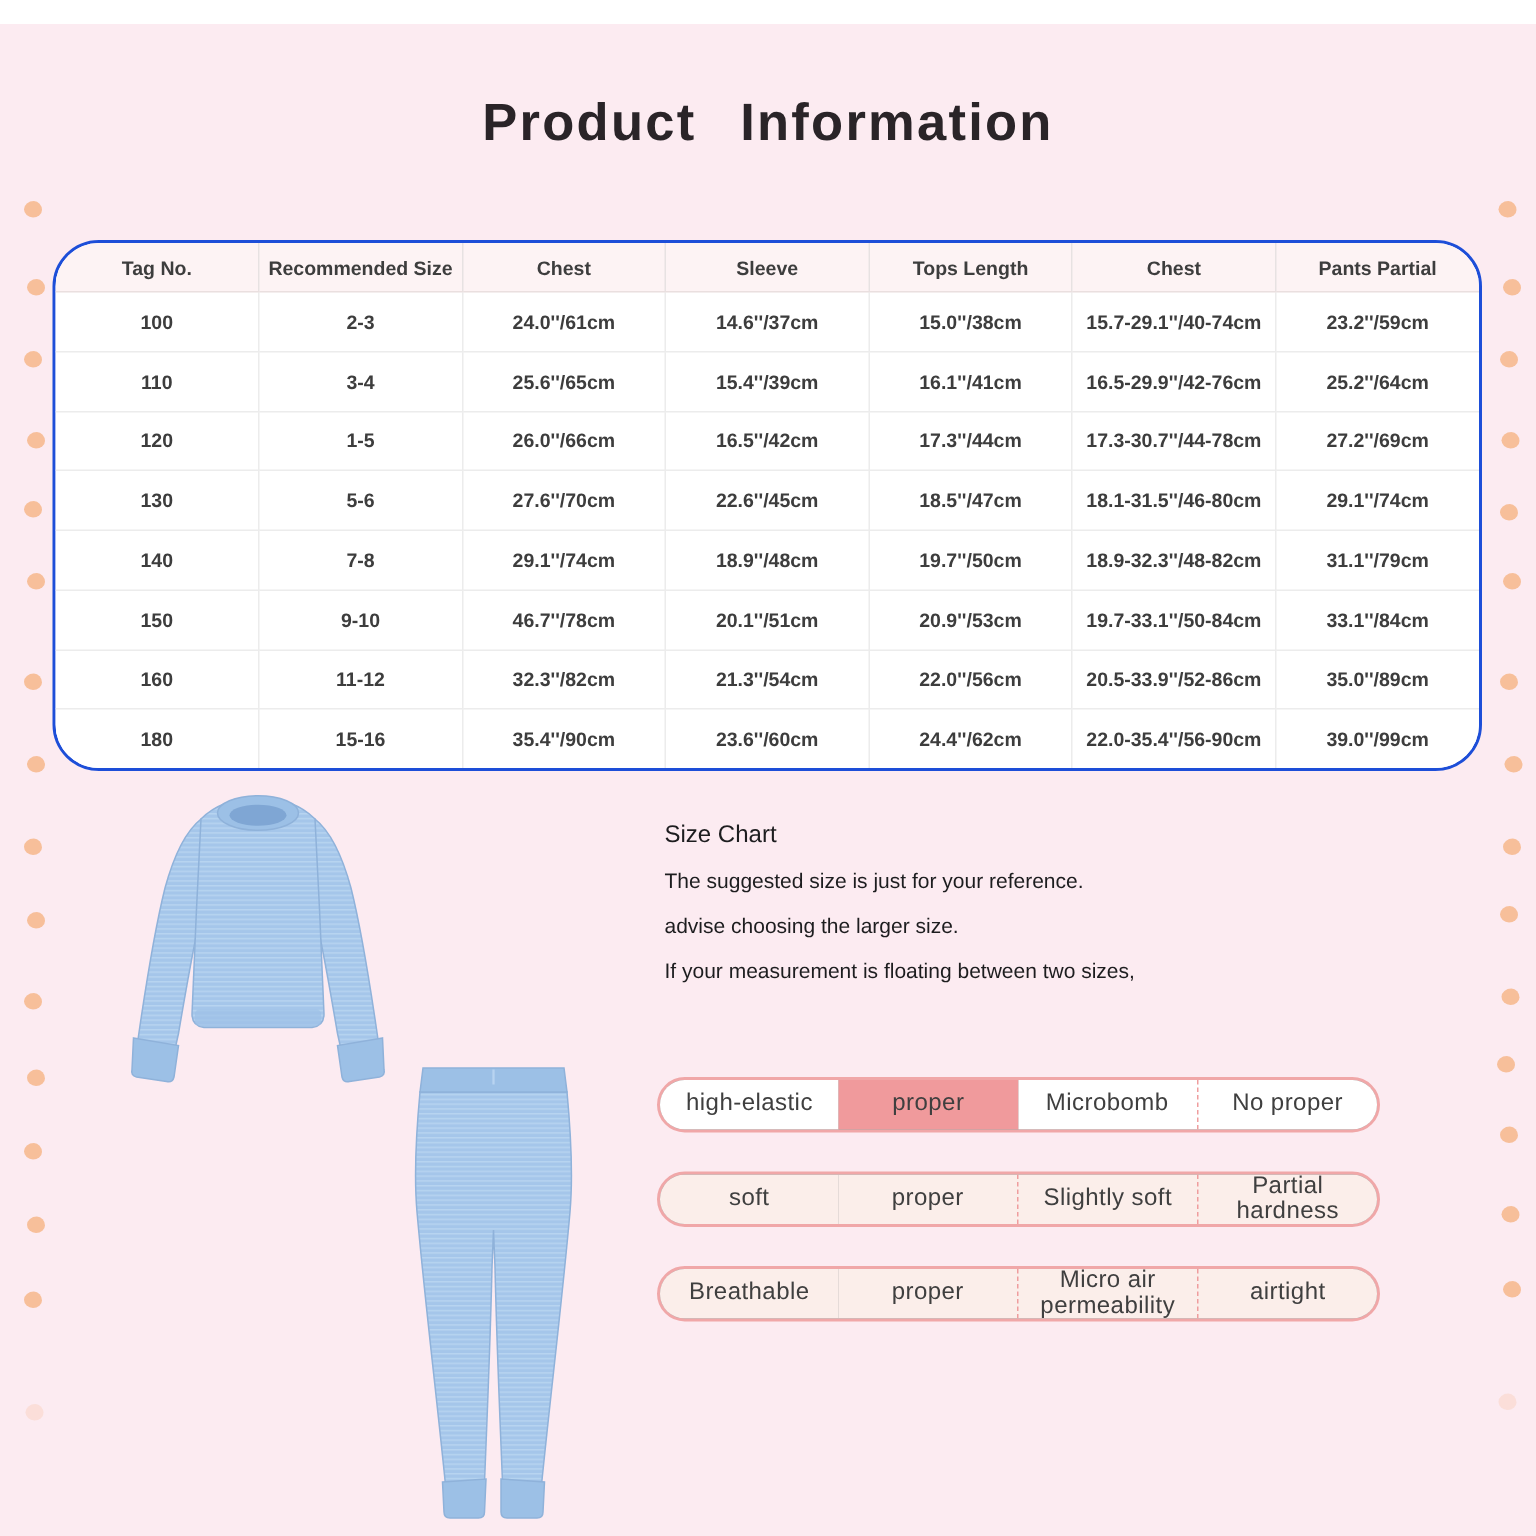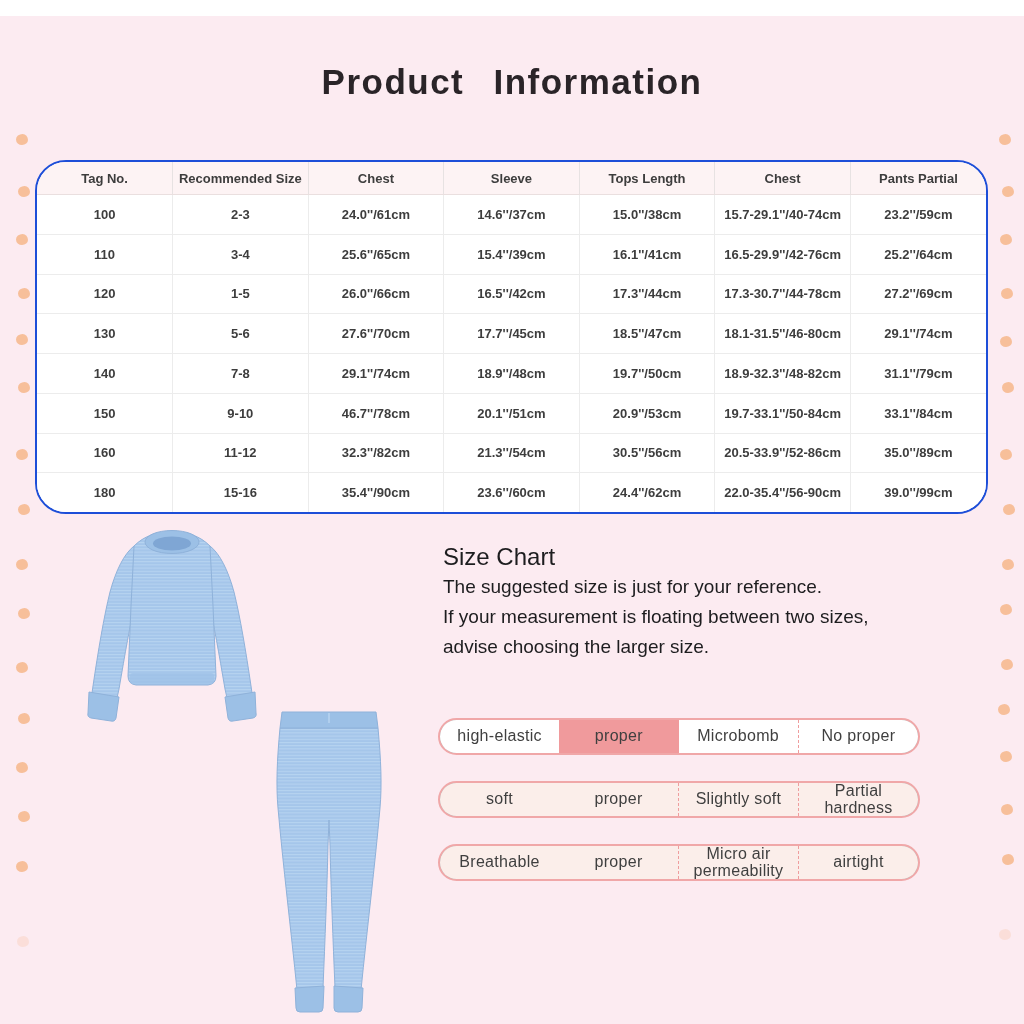--- a/index.html
+++ b/index.html
@@ -42,22 +42,22 @@
     font-size:13px;font-weight:700;color:#3d3d3d;
     border-right:1px solid #ececec;border-bottom:1px solid #ececec;
     background:#fff;
   }
   table.size th:last-child, table.size td:last-child{border-right:none;}
   table.size tr:last-child td{border-bottom:none;}
   
   .garment{position:absolute;left:70px;top:508px;width:330px;height:510px;}
   
   .note{position:absolute;left:443px;top:526px;color:#1d1d1f;}
-  .note-heading{font-size:24px;line-height:30px;}
-  .note-line{font-size:19px;line-height:30px;}
+  .note-heading{font-size:16px;line-height:30px;}
+  .note-line{font-size:14px;line-height:30px;}
   
   .scales{position:absolute;left:438px;top:702px;width:482px;}
   .scale-bar{
     display:flex;width:482px;height:37px;margin-bottom:26px;
     border:2px solid #f0a7a8;border-radius:20px;
     overflow:hidden;background:#a3a3a3;box-sizing:border-box;
   }
   .scale-cell{
     flex:1 1 0;display:flex;align-items:center;justify-content:center;
     text-align:center;
@@ -113,21 +113,21 @@
             <td>26.0''/66cm</td>
             <td>16.5''/42cm</td>
             <td>17.3''/44cm</td>
             <td>17.3-30.7''/44-78cm</td>
             <td>27.2''/69cm</td>
           </tr>
           <tr>
             <td>130</td>
             <td>5-6</td>
             <td>27.6''/70cm</td>
-            <td>17.7''/45cm</td>
+            <td>22.6''/45cm</td>
             <td>18.5''/47cm</td>
             <td>18.1-31.5''/46-80cm</td>
             <td>29.1''/74cm</td>
           </tr>
           <tr>
             <td>140</td>
             <td>7-8</td>
             <td>29.1''/74cm</td>
             <td>18.9''/48cm</td>
             <td>19.7''/50cm</td>
@@ -141,21 +141,21 @@
             <td>20.1''/51cm</td>
             <td>20.9''/53cm</td>
             <td>19.7-33.1''/50-84cm</td>
             <td>33.1''/84cm</td>
           </tr>
           <tr>
             <td>160</td>
             <td>11-12</td>
             <td>32.3''/82cm</td>
             <td>21.3''/54cm</td>
-            <td>30.5''/56cm</td>
+            <td>22.0''/56cm</td>
             <td>20.5-33.9''/52-86cm</td>
             <td>35.0''/89cm</td>
           </tr>
           <tr>
             <td>180</td>
             <td>15-16</td>
             <td>35.4''/90cm</td>
             <td>23.6''/60cm</td>
             <td>24.4''/62cm</td>
             <td>22.0-35.4''/56-90cm</td>
@@ -192,22 +192,22 @@
         <path d="M61,3 L61,13" stroke="#b8d4f0" stroke-width="1.5"></path>
         <path d="M27,278 L56,276 L55,298 Q55,302 51,302 L32,302 Q28,302 28,298 Z" fill="#9cc0e6" stroke="#8fb2da" stroke-width="1"></path>
         <path d="M66,276 L95,278 L94,298 Q94,302 90,302 L70,302 Q66,302 66,298 Z" fill="#9cc0e6" stroke="#8fb2da" stroke-width="1"></path>
       </g>
     </svg>
   </div>
 
   <div class="note">
     <div class="note-heading">Size Chart</div>
     <div class="note-line">The suggested size is just for your reference.</div>
+    <div class="note-line">advise choosing the larger size.</div>
     <div class="note-line">If your measurement is floating between two sizes,</div>
-    <div class="note-line">advise choosing the larger size.</div>
   </div>
 
   <div class="scales" id="scales">
       <div class="scale-bar">
         <div class="scale-cell">high-elastic</div>
         <div class="scale-cell selected">proper</div>
         <div class="scale-cell">Microbomb</div>
         <div class="scale-cell dash-left">No proper</div>
       </div>
       <div class="scale-bar tinted">

